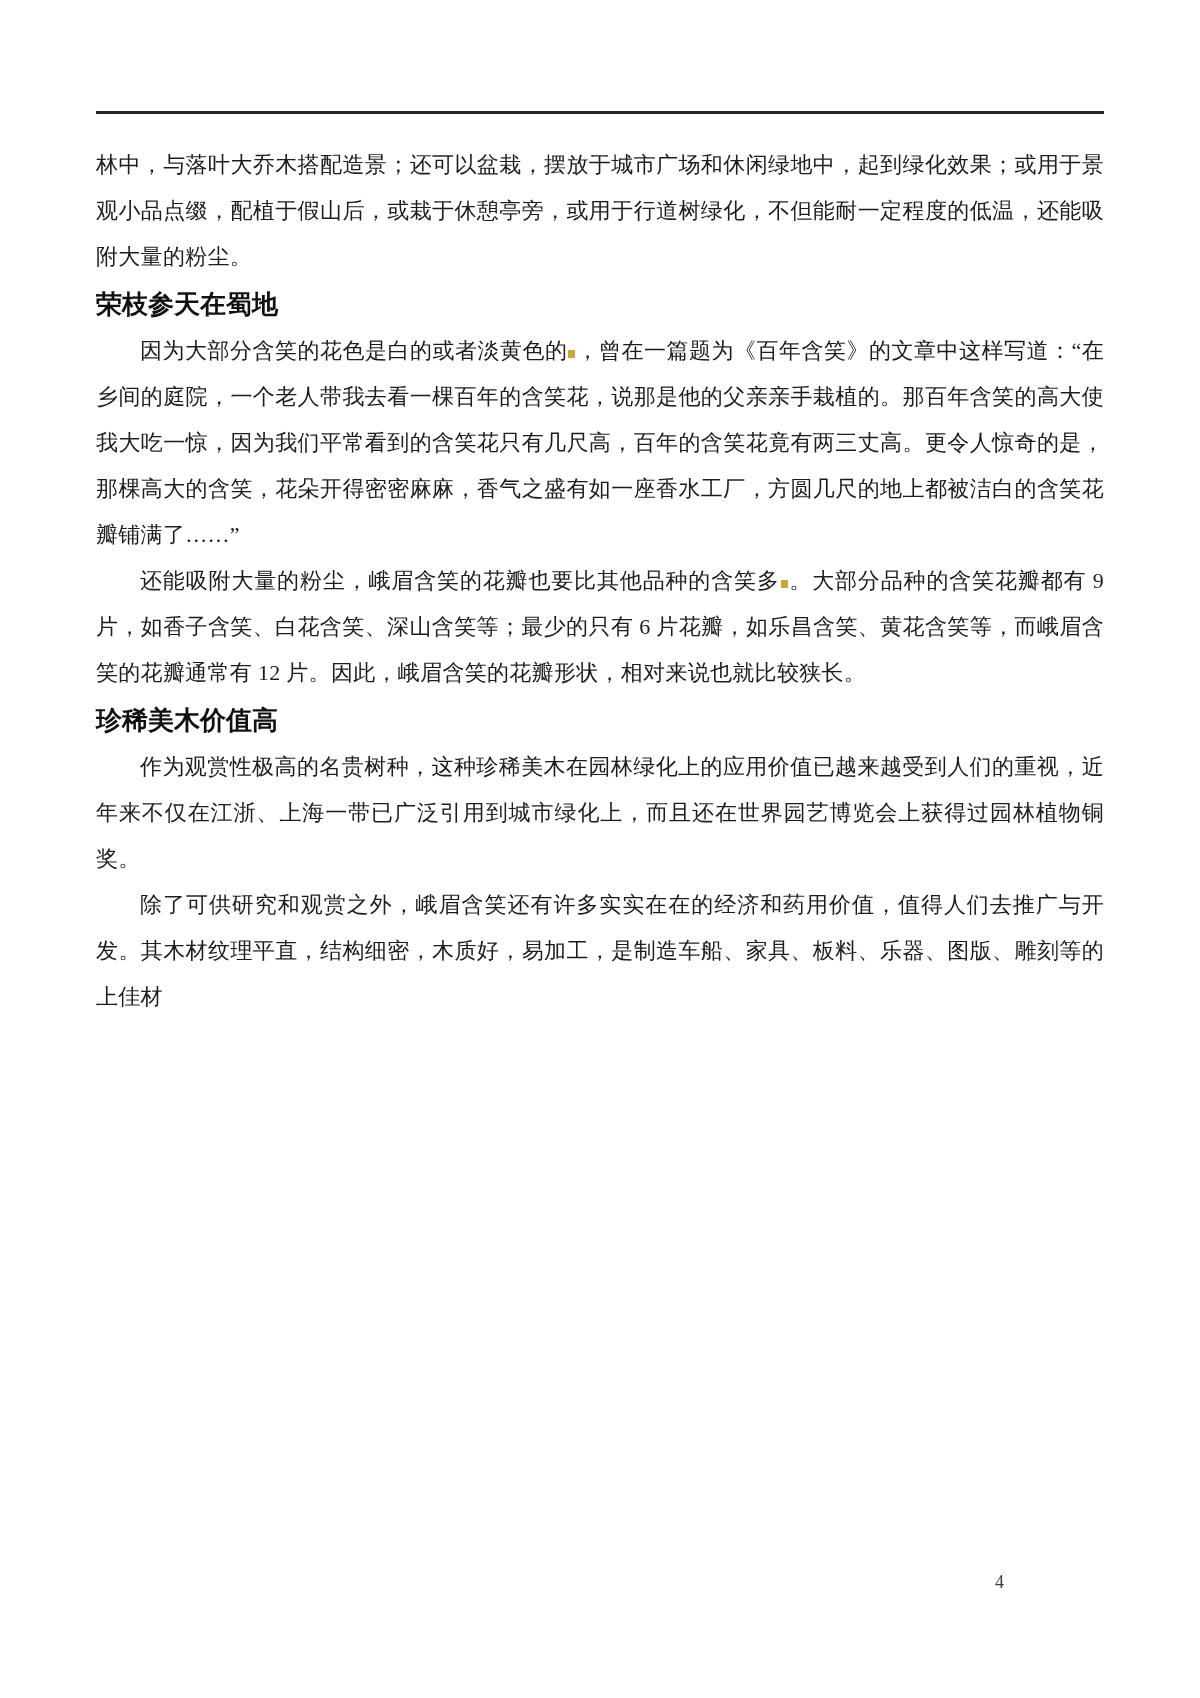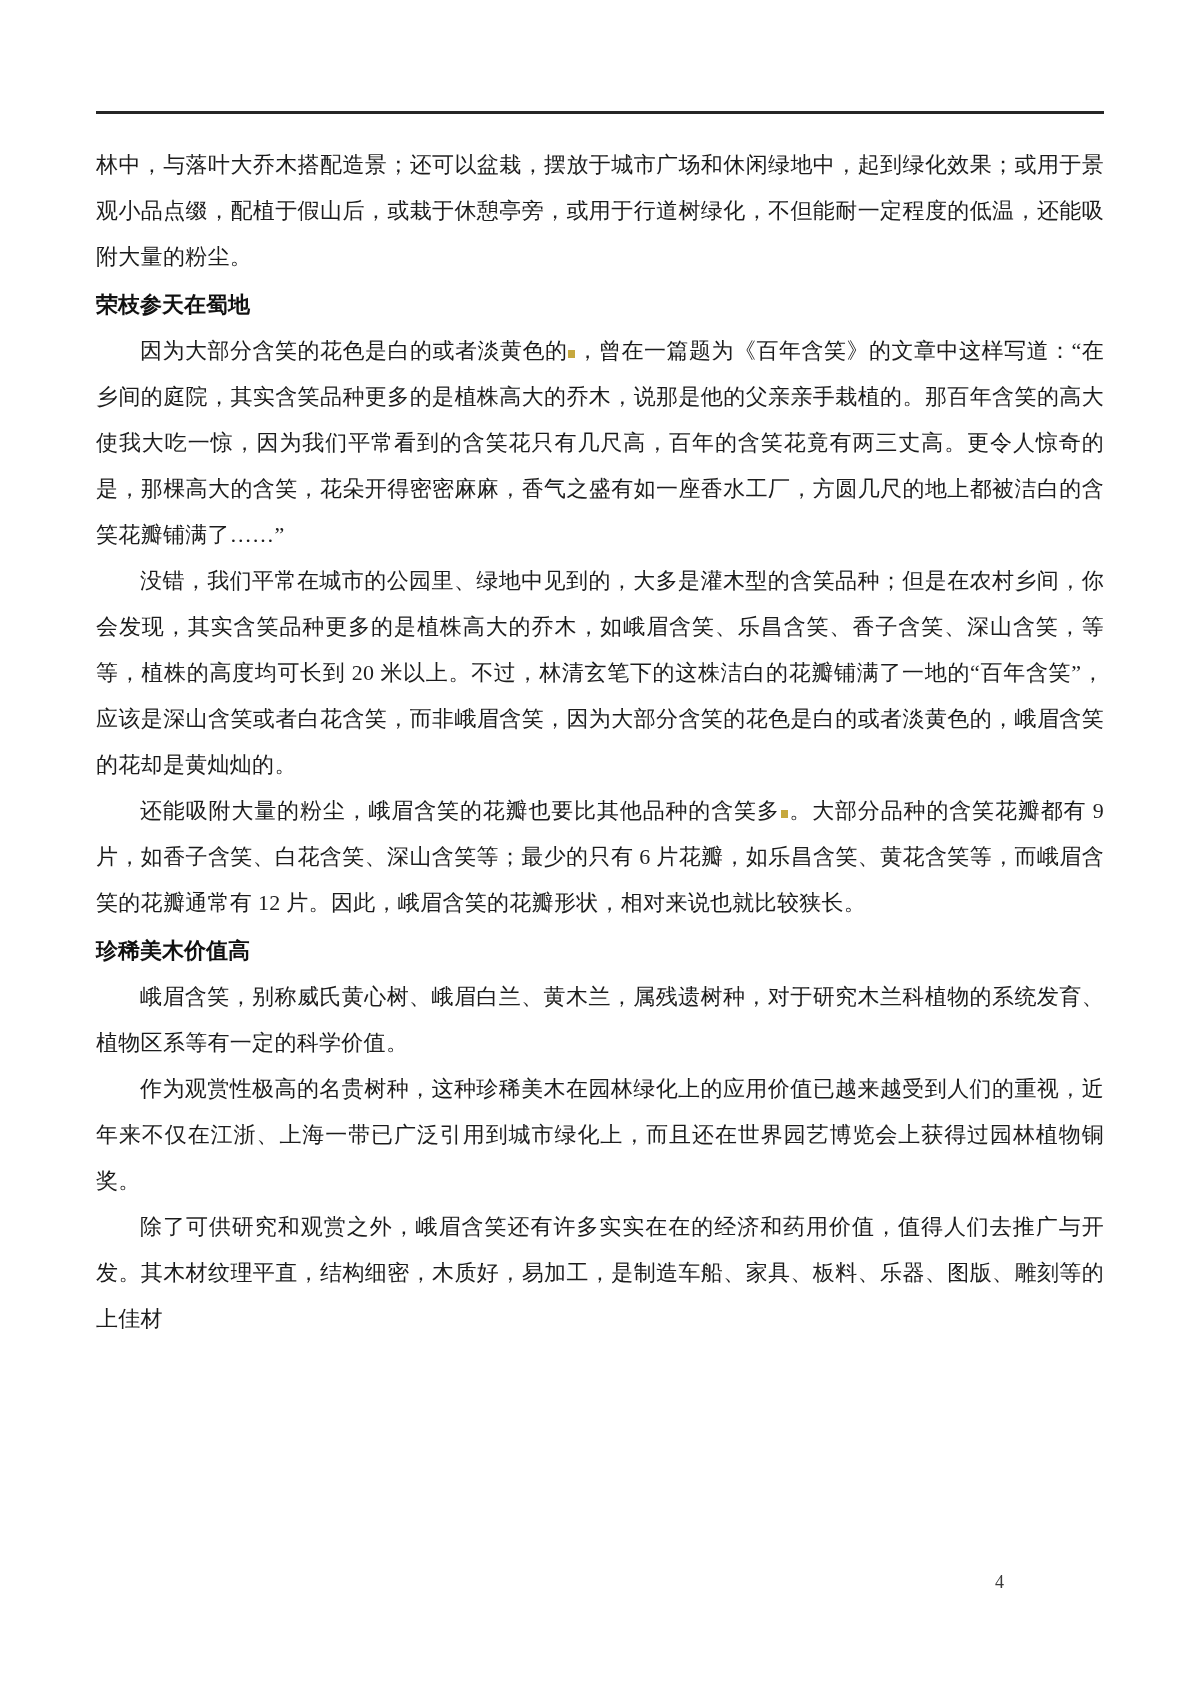--- a/index.html
+++ b/index.html
@@ -32,21 +32,21 @@
     font-size: 22px;
     line-height: 46px;
     text-align: justify;
     letter-spacing: 0.3px;
   }
   .body-text p.indent {
     text-indent: 44px;
   }
   .section-heading {
     margin: 2px 0 0 0;
-    font-size: 22px;
+    font-size: 26px;
     line-height: 46px;
     font-weight: bold;
     color: #111111;
     font-family: "Liberation Serif", "DejaVu Serif", serif;
   }
   .anno-square {
     display: inline-block;
     width: 7px;
     height: 8px;
     margin: 0 1px 0 1px;
@@ -68,31 +68,29 @@
   <div class="content">
 
     <hr class="top-rule">
 
     <div class="body-text">
 
       <p>林中，与落叶大乔木搭配造景；还可以盆栽，摆放于城市广场和休闲绿地中，起到绿化效果；或用于景观小品点缀，配植于假山后，或栽于休憩亭旁，或用于行道树绿化，不但能耐一定程度的低温，还能吸附大量的粉尘。</p>
 
       <h2 class="section-heading">荣枝参天在蜀地</h2>
 
-      <p class="indent"><span>因为大部分含笑的花色是白的或者淡黄色的</span><span class="anno-square" style="background: rgb(198, 168, 62);"></span><span>，曾在一篇题为《百年含笑》的文章中这样写道：“在乡间的庭院，其实含笑品种更多的是植株高大的乔木，说那是他的父亲亲手栽植的。那百年含笑的高大使我大吃一惊，因为我们平常看到的含笑花只有几尺高，百年的含笑花竟有两三丈高。更令人惊奇的是，那棵高大的含笑，花朵开得密密麻麻，香气之盛有如一座香水工厂，方圆几尺的地上都被洁白的含笑花瓣铺满了……”</span></p>
+      <p class="indent"><span>因为大部分含笑的花色是白的或者淡黄色的</span><span class="anno-square" style="background: rgb(198, 168, 62);"></span><span>，曾在一篇题为《百年含笑》的文章中这样写道：“在乡间的庭院，一个老人带我去看一棵百年的含笑花，说那是他的父亲亲手栽植的。那百年含笑的高大使我大吃一惊，因为我们平常看到的含笑花只有几尺高，百年的含笑花竟有两三丈高。更令人惊奇的是，那棵高大的含笑，花朵开得密密麻麻，香气之盛有如一座香水工厂，方圆几尺的地上都被洁白的含笑花瓣铺满了……”</span></p>
 
-      <p class="indent">没错，我们平常在城市的公园里、绿地中见到的，大多是灌木型的含笑品种；但是在农村乡间，你会发现，其实含笑品种更多的是植株高大的乔木，如峨眉含笑、乐昌含笑、香子含笑、深山含笑，等等，植株的高度均可长到 20 米以上。不过，林清玄笔下的这株洁白的花瓣铺满了一地的“百年含笑”，应该是深山含笑或者白花含笑，而非峨眉含笑，因为大部分含笑的花色是白的或者淡黄色的，峨眉含笑的花却是黄灿灿的。</p>
 
       <p class="indent"><span>还能吸附大量的粉尘，峨眉含笑的花瓣也要比其他品种的含笑多</span><span class="anno-square" style="background: rgb(198, 168, 62);"></span><span>。大部分品种的含笑花瓣都有 9 片，如香子含笑、白花含笑、深山含笑等；最少的只有 6 片花瓣，如乐昌含笑、黄花含笑等，而峨眉含笑的花瓣通常有 12 片。因此，峨眉含笑的花瓣形状，相对来说也就比较狭长。</span></p>
 
 
 
       <h2 class="section-heading">珍稀美木价值高</h2>
 
-      <p class="indent">峨眉含笑，别称威氏黄心树、峨眉白兰、黄木兰，属残遗树种，对于研究木兰科植物的系统发育、植物区系等有一定的科学价值。</p>
 
       <p class="indent">作为观赏性极高的名贵树种，这种珍稀美木在园林绿化上的应用价值已越来越受到人们的重视，近年来不仅在江浙、上海一带已广泛引用到城市绿化上，而且还在世界园艺博览会上获得过园林植物铜奖。</p>
 
       <p class="indent">除了可供研究和观赏之外，峨眉含笑还有许多实实在在的经济和药用价值，值得人们去推广与开发。其木材纹理平直，结构细密，木质好，易加工，是制造车船、家具、板料、乐器、图版、雕刻等的上佳材</p>
 
     </div>
   </div>
 
   <div class="page-number">4</div>
 </div>

